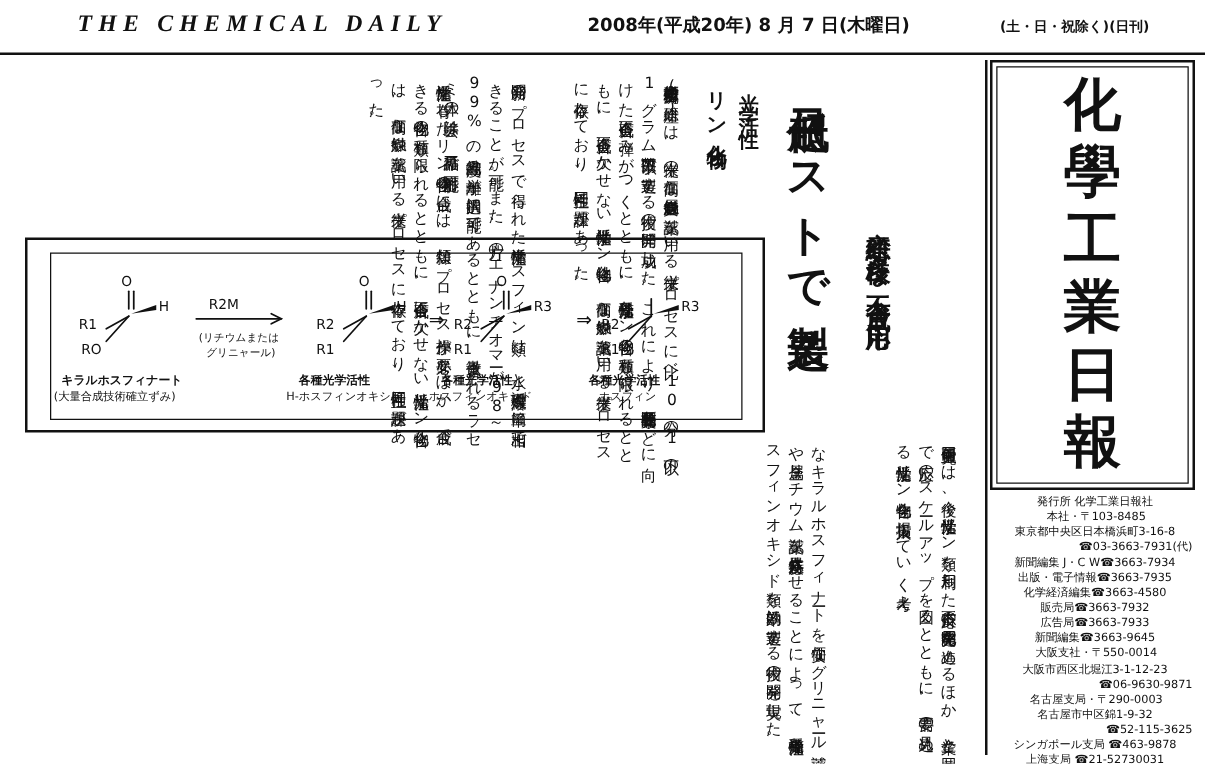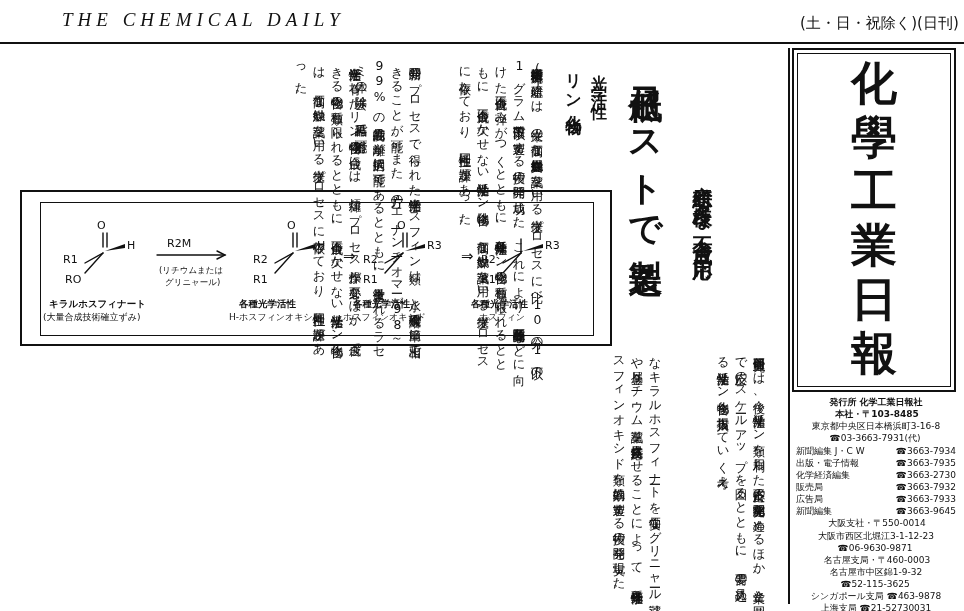--- a/index.html
+++ b/index.html
@@ -16,20 +16,21 @@
     height: 611px;
     background: #ffffff;
     overflow: hidden;
   }
   
   .masthead {
     position: absolute;
     left: 0; top: 0;
     width: 964px; height: 42px;
     border-bottom: 2px solid #111;
+    font-weight: bold;
   }
   .mast-title {
     position: absolute;
     left: 62px; top: 9px;
     font-family: "Liberation Serif", serif;
     font-style: italic;
     font-size: 19px;
     letter-spacing: 5px;
     color: #111;
     white-space: nowrap;
@@ -39,21 +40,21 @@
     left: 470px; top: 11px;
     font-family: "DejaVu Sans", sans-serif;
     font-size: 14.5px;
     color: #111;
     white-space: nowrap;
   }
   .mast-note {
     position: absolute;
     left: 800px; top: 14px;
     font-family: "DejaVu Sans", sans-serif;
-    font-size: 15px;
+    font-size: 11px;
     color: #111;
     white-space: nowrap;
   }
   
   .logo-panel {
     position: absolute;
     right: 8px; top: 48px;
     width: 160px; height: 340px;
     border: 2px solid #111;
     background: #fff;
@@ -89,25 +90,25 @@
     font-family: "DejaVu Sans", sans-serif;
     font-size: 9px;
     color: #111;
     line-height: 1.35;
     text-align: center;
   }
   .pub .line {
     white-space: nowrap;
   }
   .pub .l-left { text-align: center; padding-left: 2px; }
-  .pub .l-right { padding-right: 2px; }
-  .pub .bold { font-weight: bold; }
+  .pub .l-right { text-align: right; padding-right: 2px; }
+  .pub .bold { font-weight: normal; }
   .pub .rowsplit {
     display: flex;
-    justify-content: space-between;
+    justify-content: center;
     white-space: nowrap;
   }
   
   .vcol {
     position: absolute;
     writing-mode: vertical-rl;
     text-orientation: upright;
     font-family: "DejaVu Sans", sans-serif;
     color: #111;
     white-space: pre-wrap;
@@ -170,20 +171,21 @@
     background: #111;
   }
 </style>
 </head>
 <body>
 
 <div id="page">
 
   <div class="masthead">
     <div class="mast-title">THE   CHEMICAL   DAILY</div>
+    <div class="mast-date">2008年(平成20年) 8 月 7 日(木曜日)</div>
     <div class="mast-note">(土・日・祝除く)(日刊)</div>
   </div>
 
   <div class="hrule" style="left:788px; top:48px; width:2px; height:556px;"></div>
 
   <div class="logo-panel">
     <div class="inner"></div>
     <div class="logo-chars">
       <span>化</span>
       <span>學</span>
@@ -202,38 +204,38 @@
     <div class="rowsplit">
       <span>新聞編集 J・C W</span>
       <span>☎3663-7934</span>
     </div>
     <div class="rowsplit">
       <span>出版・電子情報</span>
       <span>☎3663-7935</span>
     </div>
     <div class="rowsplit">
       <span>化学経済編集</span>
-      <span>☎3663-2730</span>
+      <span>☎3663-4580</span>
     </div>
     <div class="rowsplit">
       <span>販売局</span>
       <span>☎3663-7932</span>
     </div>
     <div class="rowsplit">
       <span>広告局</span>
       <span>☎3663-7933</span>
     </div>
     <div class="rowsplit">
       <span>新聞編集</span>
       <span>☎3663-9645</span>
     </div>
     <div class="line l-left">大阪支社・〒550-0014</div>
     <div class="line">大阪市西区北堀江3-1-12-23</div>
     <div class="line l-right">☎06-9630-9871</div>
-    <div class="line l-left">名古屋支局・〒460-0003</div>
+    <div class="line l-left">名古屋支局・〒290-0003</div>
     <div class="line">名古屋市中区錦1-9-32</div>
     <div class="line l-right">☎52-115-3625</div>
     <div class="line">シンガポール支局  ☎463-9878</div>
     <div class="line">上海支局  ☎21-52730031</div>
 
   </div>
 
   <div class="headline-sub1">
     <div>光  学  活  性</div>
     <div>リン化合物</div>

